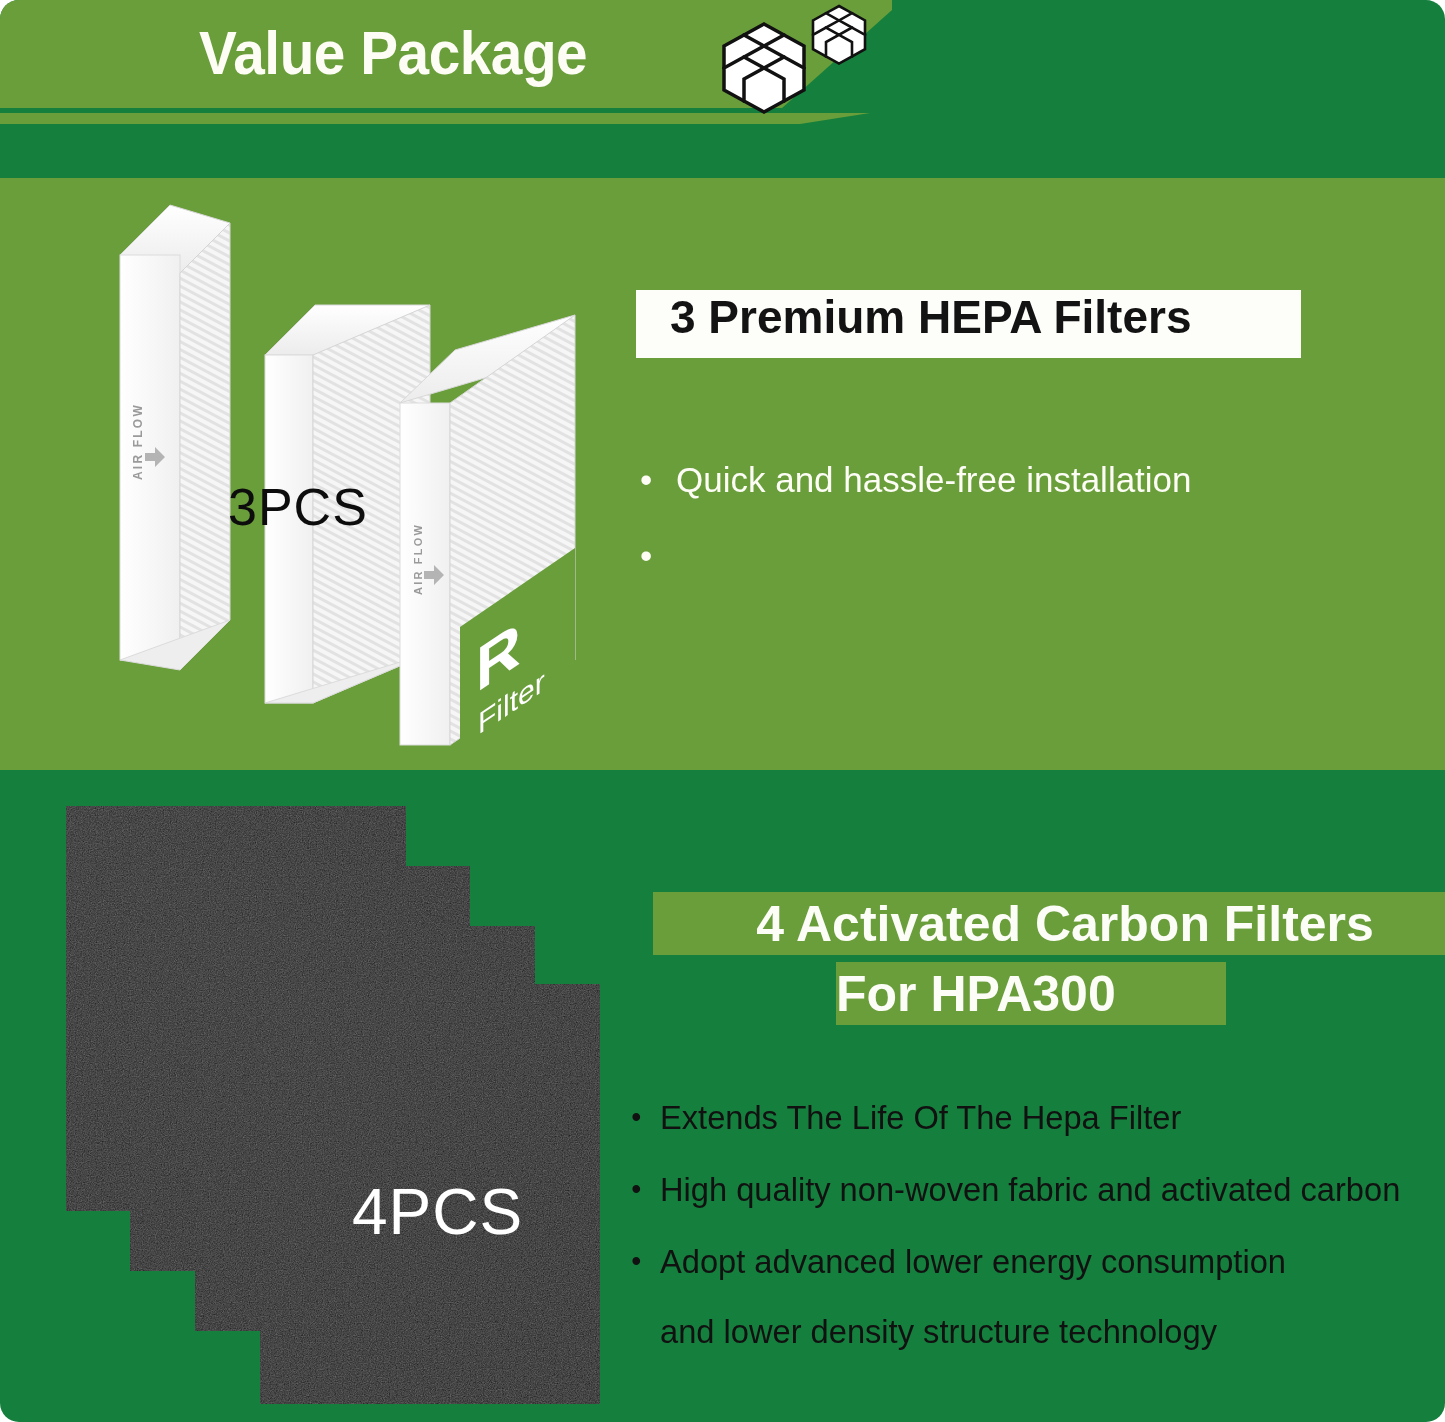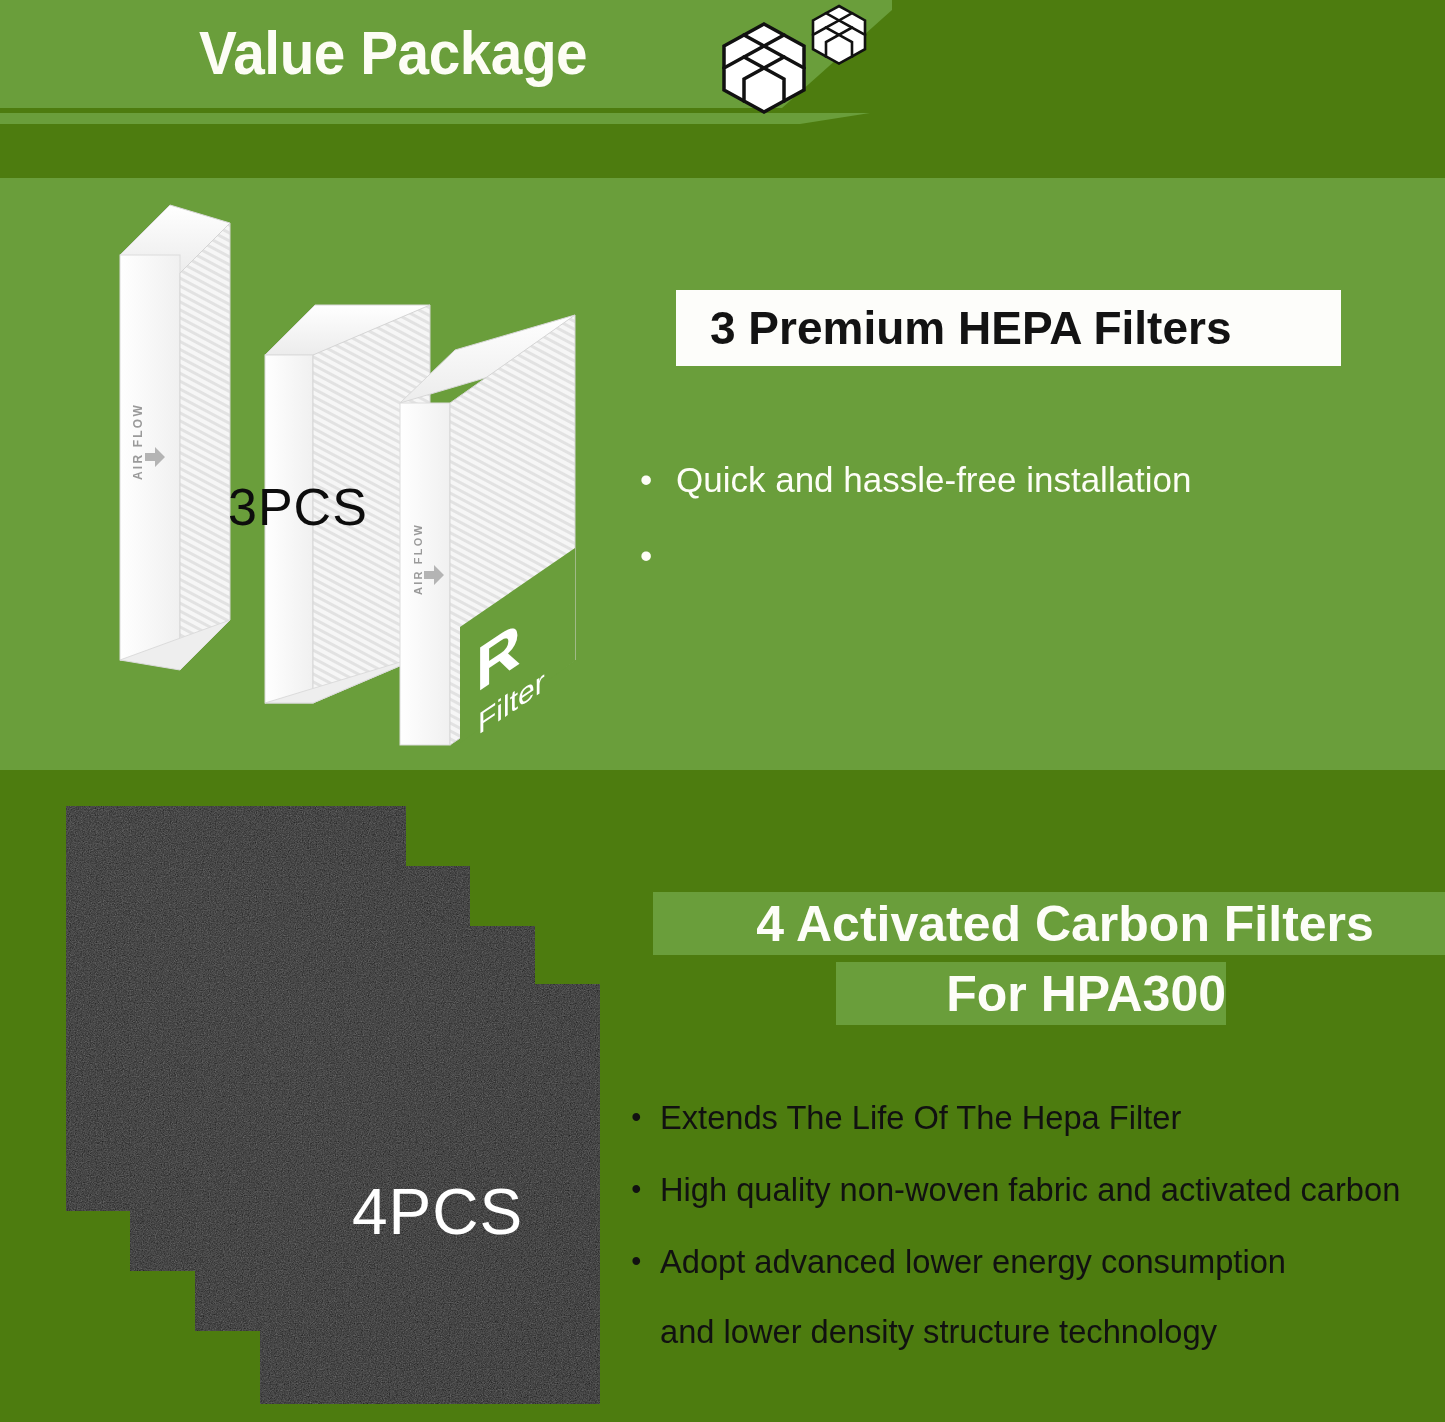--- a/index.html
+++ b/index.html
@@ -7,22 +7,23 @@
     padding: 0;
     background: #ffffff;
   }
   body {
     font-family: "Liberation Sans", sans-serif;
   }
   #page {
     position: relative;
     width: 1445px;
     height: 1422px;
-    background: #4d7c0f;
+    background: #15803d;
     overflow: hidden;
+    border-radius: 19px;
   }
 
   
   .header-band {
     position: absolute;
     left: 0;
     top: 0;
     width: 892px;
     height: 108px;
     background: #6a9e3b;
@@ -87,27 +88,26 @@
     font-weight: normal;
     color: #0d0d0d;
     letter-spacing: 1px;
     line-height: 1;
     font-stretch: condensed;
   }
 
   
   .hepa-heading-box {
     position: absolute;
-    left: 676px;
+    left: 636px;
     top: 290px;
     width: 665px;
-    height: 76px;
+    height: 68px;
     background: #fdfdfa;
     display: flex;
-    align-items: center;
   }
   .hepa-heading-text {
     font-size: 46px;
     font-weight: bold;
     color: #131313;
     padding-left: 34px;
     letter-spacing: 0px;
     white-space: nowrap;
     font-stretch: condensed;
   }
@@ -170,21 +170,21 @@
   }
   .carbon-heading-box-2 {
     position: absolute;
     left: 836px;
     top: 962px;
     width: 390px;
     height: 63px;
     background: #6a9e3b;
     display: flex;
     align-items: center;
-    justify-content: flex-end;
+    justify-content: flex-start;
   }
   .carbon-heading-text {
     font-size: 50px;
     font-weight: bold;
     color: #fdfdf8;
     white-space: nowrap;
     font-stretch: condensed;
     letter-spacing: 0px;
   }
 

